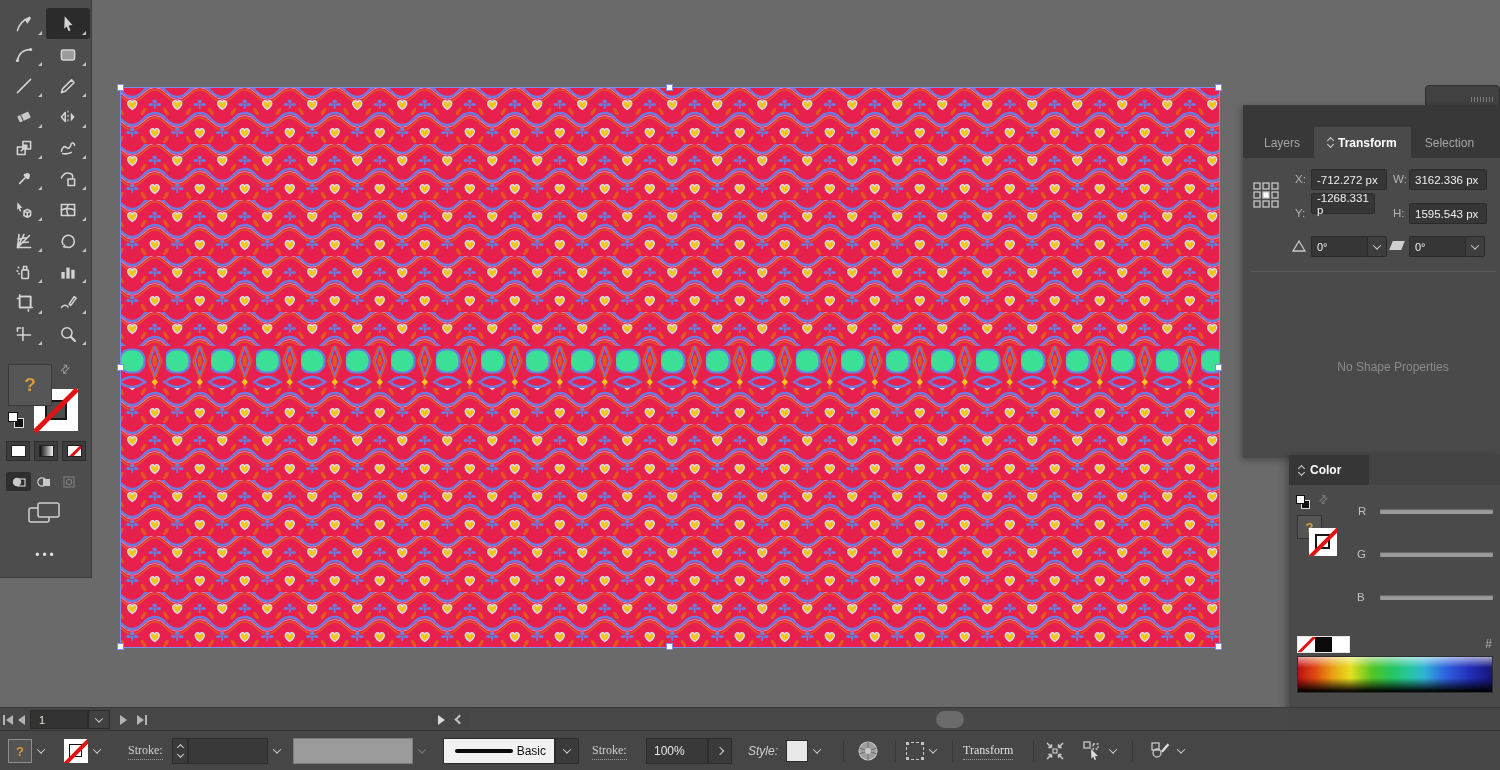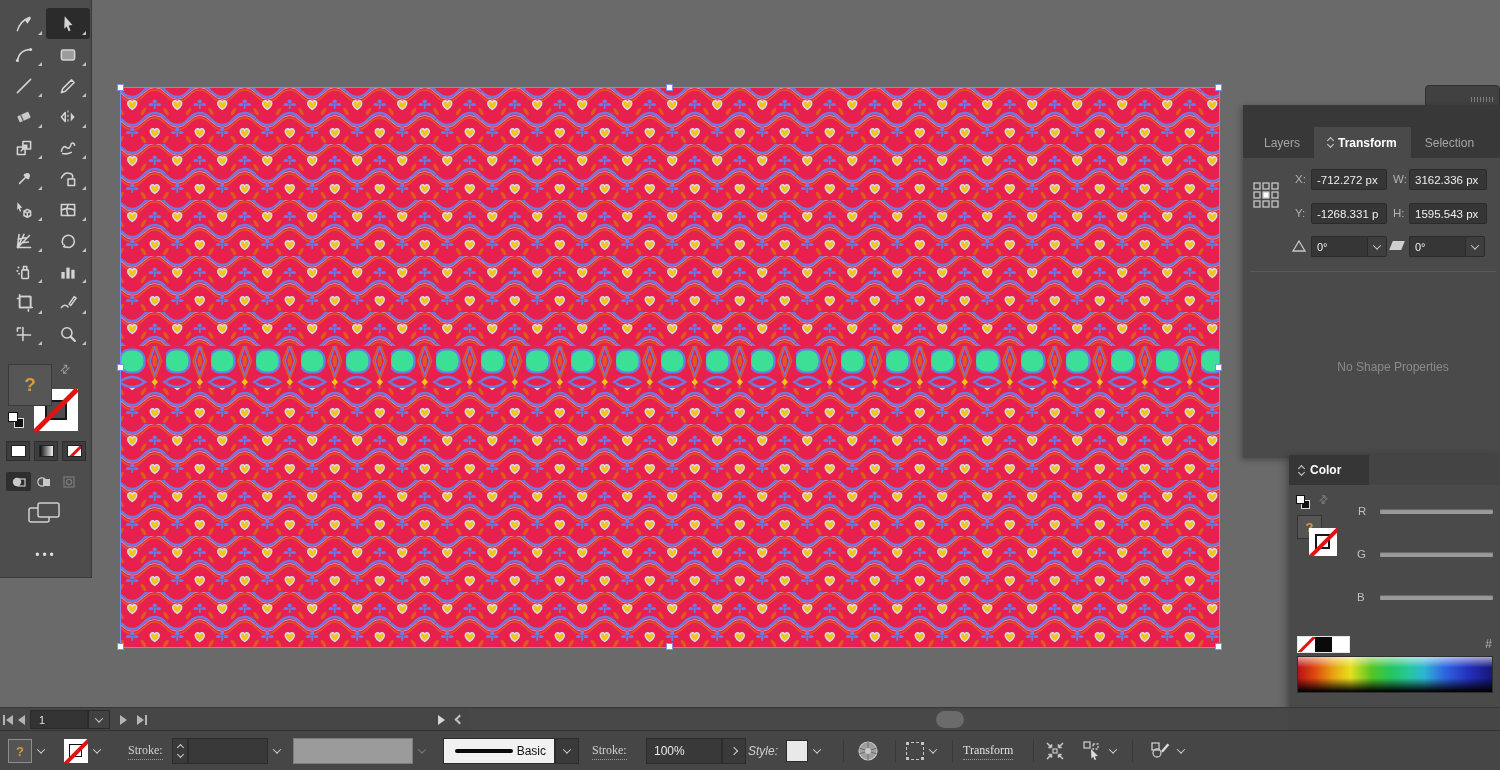--- a/index.html
+++ b/index.html
@@ -477,21 +477,21 @@
     </g>
     <rect x="11" y="11" width="6" height="6" fill="#ffffff" stroke="#c6c6c6" stroke-width="1.3"></rect>
   </svg>
 
   <span class="flabel" style="left:52px;top:68px;">X:</span>
   <div class="field" style="left:68px;top:64px;width:76px;">-712.272 px</div>
   <span class="flabel" style="left:150px;top:68px;">W:</span>
   <div class="field" style="left:166px;top:64px;width:78px;">3162.336 px</div>
 
   <span class="flabel" style="left:52px;top:102px;">Y:</span>
-  <div class="field" style="left:68px;top:98px;width:76px;">-1268.331 p</div>
+  <div class="field" style="left:68px;top:88px;width:64px;">-1268.331 p</div>
   <span class="flabel" style="left:150px;top:102px;">H:</span>
   <div class="field" style="left:166px;top:98px;width:78px;">1595.543 px</div>
 
   <svg class="abs" style="left:48px;top:134px;" width="16" height="14" viewBox="0 0 16 14">
       <path d="M8 2 L14 12 H2 Z" fill="none" stroke="#c6c6c6" stroke-width="1.3"></path>
     </svg>
   <div class="combo" style="left:68px;top:131px;">
     <span class="cv">0°</span>
       <span class="dd">
         <span class="chev"></span>
@@ -629,21 +629,21 @@
         <span>Basic</span>
       </span>
     <span class="brushdd">
         <span class="chev"></span>
       </span>
   </div>
   <div class="cb" style="left:592px;">
       <span class="lbl dotted">Stroke:</span>
     </div>
   <div class="cb" style="left:646px;">
-    <span class="dfield" style="width:76px;">100%</span>
+    <span class="dfield" style="width:62px;">100%</span>
     <span class="brushdd">
         <span class="rchev"></span>
       </span>
   </div>
   <div class="cb" style="left:748px;font-style:italic;">
       <span class="lbl">Style:</span>
     </div>
   <div class="cb" style="left:786px;">
     <span class="stylesw"></span>
     <span class="ddbtn">

